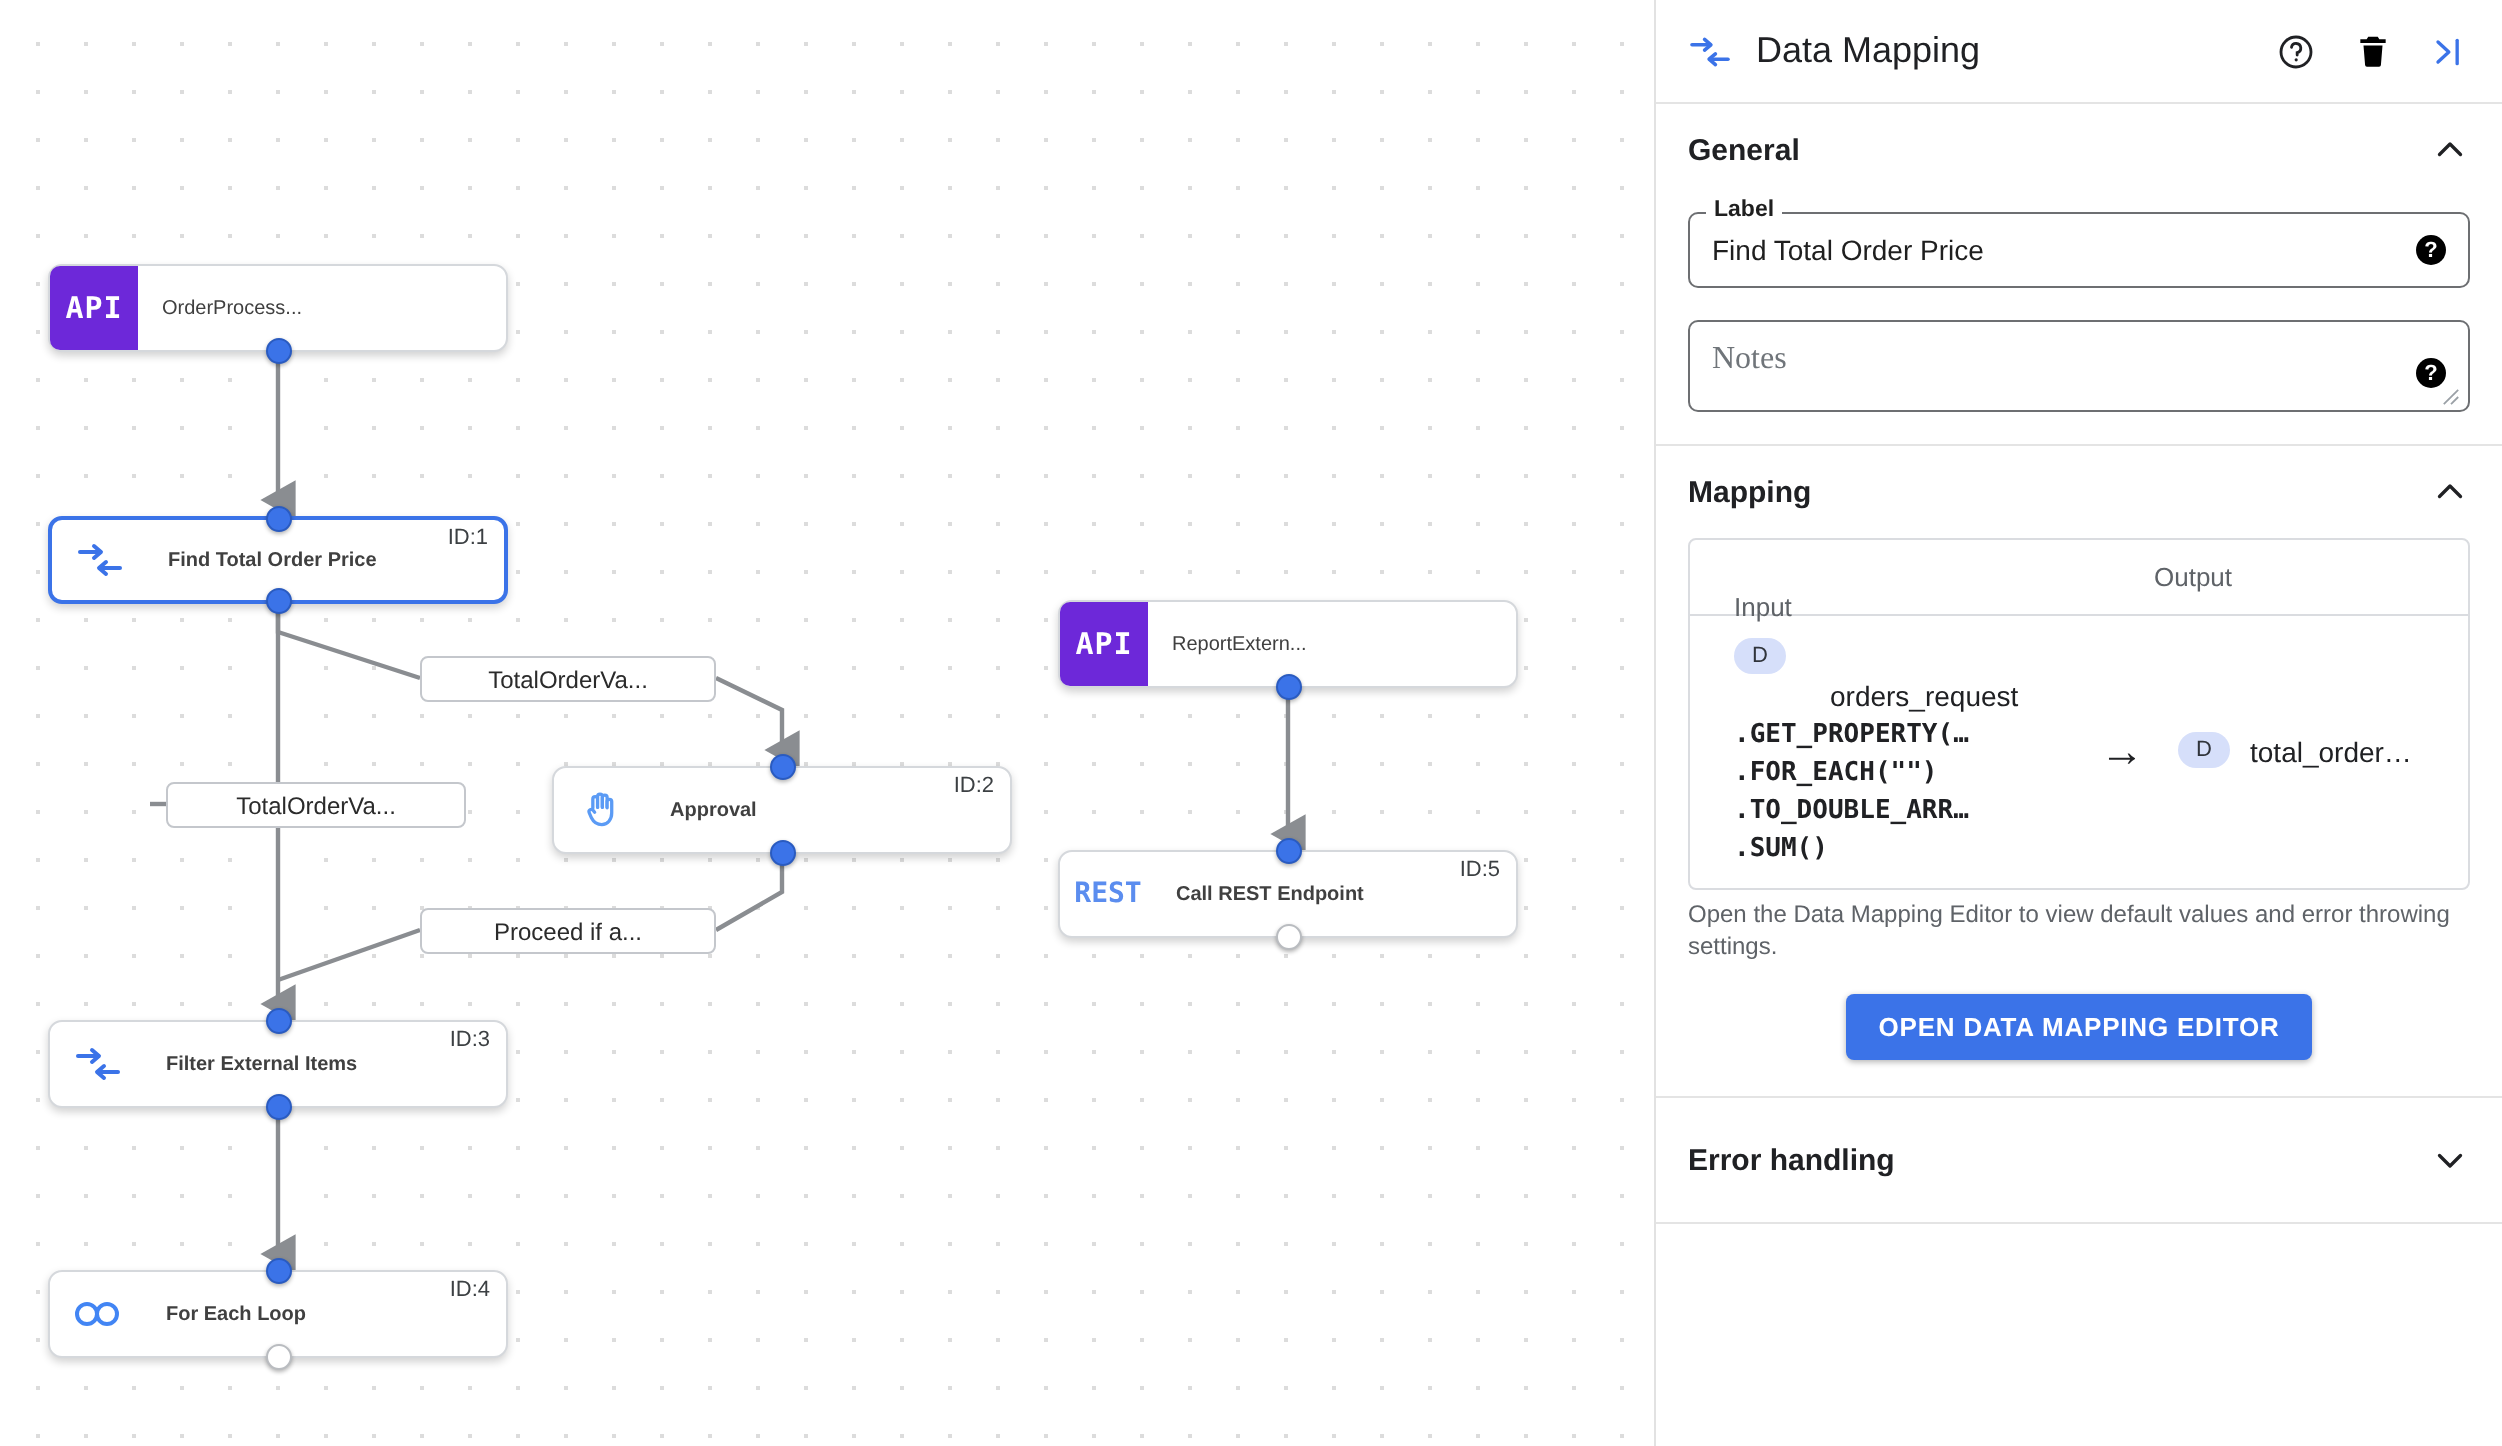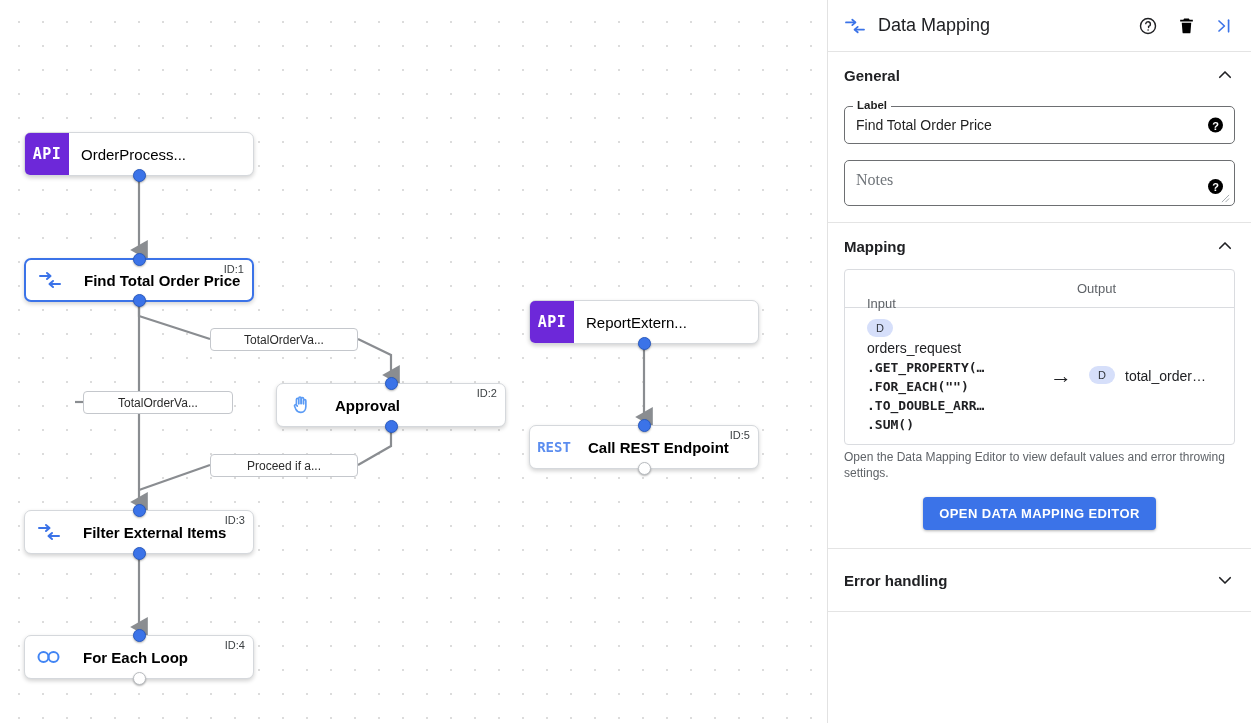--- a/index.html
+++ b/index.html
@@ -52,22 +52,22 @@
     color: #4285f4;
     flex: 0 0 48px;
   }
   .node .node-icon.rest-txt {
     font-family: "DejaVu Sans Mono", monospace;
     font-size: 14px; font-weight: 700;
     color: #5b8def;
     letter-spacing: 0px;
   }
   .node .node-title {
-    font-size: 15px;
-    color: #000000;
+    font-size: 10px;
+    color: #404040;
     font-weight: 400;
     padding-left: 10px;
     white-space: nowrap;
   }
   .node.selected .node-title, .node.has-icon .node-title { font-weight: 700; }
   .node.api .node-title { font-weight: 400; padding-left: 12px; }
   .node .node-id {
     position: absolute;
     top: 3px; right: 8px;
     font-size: 11px;
@@ -193,21 +193,21 @@
   .map-in { flex: 0 0 188px; padding-left: 22px; }
   .chip {
     display: inline-flex; align-items: center; justify-content: center;
     min-width: 26px; height: 18px; padding: 0 7px;
     border-radius: 9px;
     background: #d6dffa;
     color: #30343b;
     font-size: 11px;
     margin-bottom: 2px;
   }
-  .expr-name { font-size: 14px; color: #202124; line-height: 19px; }
+  .expr-name { font-size: 14px; color: #202124; line-height: 19px; margin-left: 48px; }
   .expr-line {
     font-family: "DejaVu Sans Mono", monospace;
     font-size: 13px; font-weight: 700;
     color: #202124;
     line-height: 19px;
     white-space: nowrap;
   }
   .map-arrow { flex: 0 0 56px; display: flex; align-items: center; justify-content: center; font-size: 22px; color: #202124; }
   .map-out { flex: 1; display: flex; align-items: center; gap: 10px; }
   .map-out .outname { font-size: 14px; color: #202124; white-space: nowrap; }

